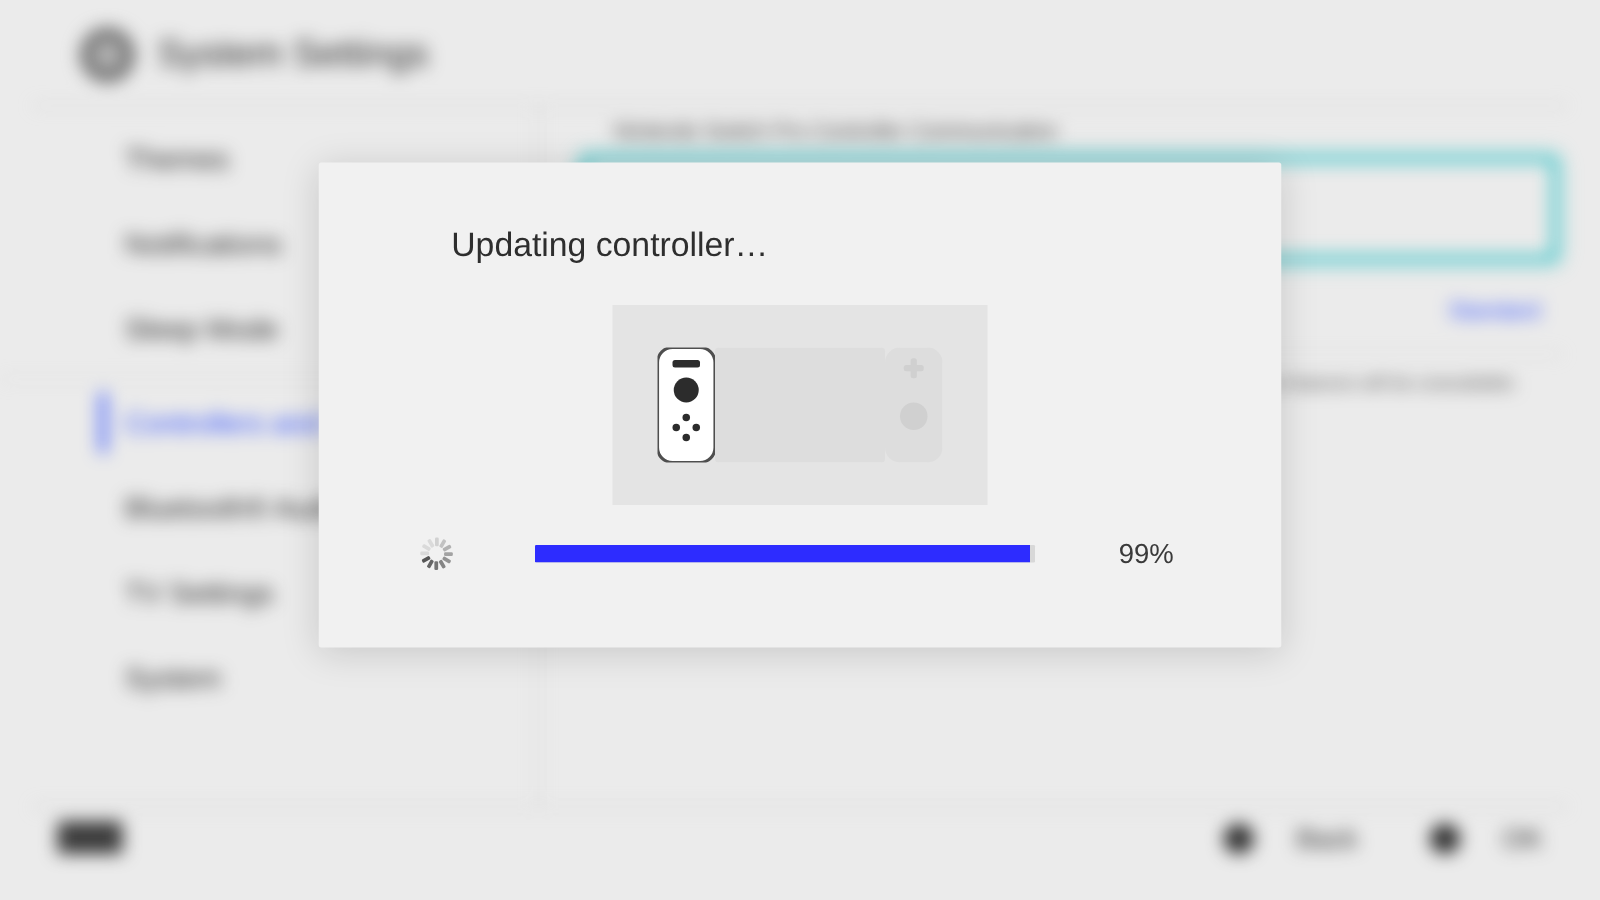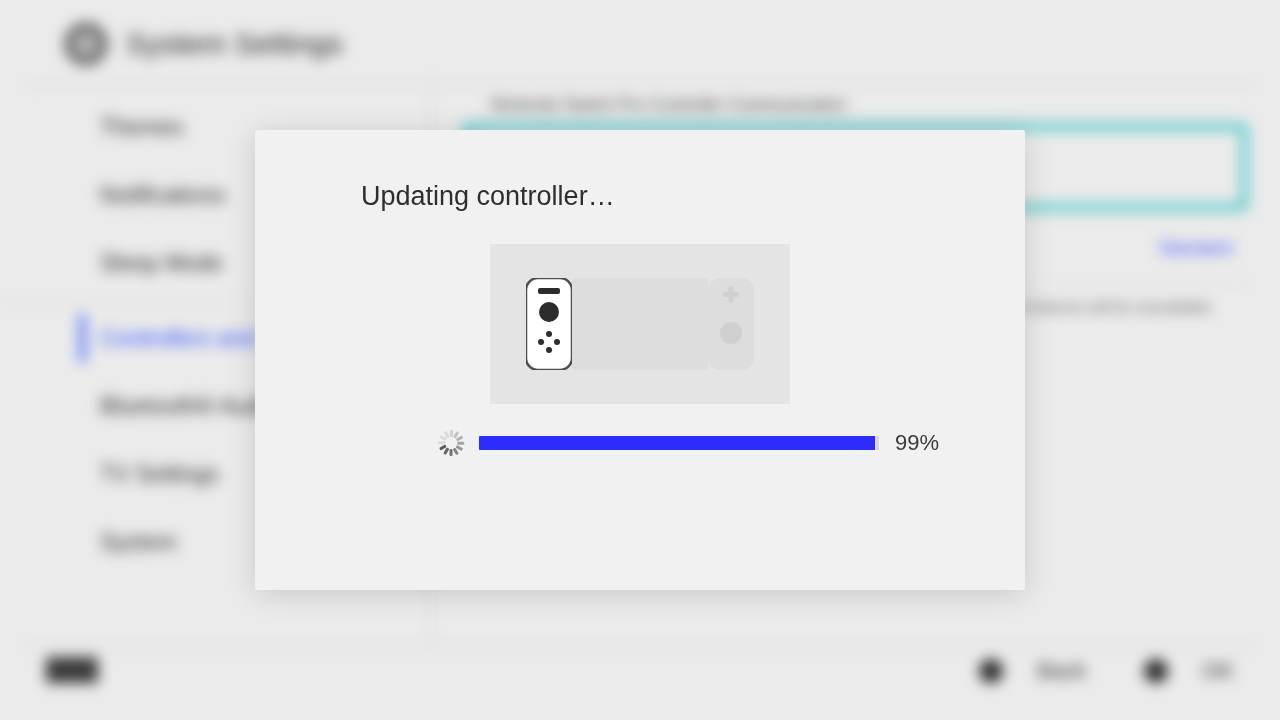--- a/index.html
+++ b/index.html
@@ -159,21 +159,21 @@
     background: #2c2c2c;
     border-radius: 50%;
     margin-right: 8px;
   }
   
   .modal {
     position: absolute;
     left: 255px;
     top: 130px;
     width: 770px;
-    height: 460px;
+    height: 388px;
     background: #f1f1f1;
     border-radius: 2px;
     box-shadow: 0 4px 30px rgba(0,0,0,0.15);
     box-sizing: border-box;
     padding: 48px 50px 30px 50px;
   }
   .modal .heading {
     font-size: 27px;
     color: #2e2e2e;
     line-height: 1.35;
@@ -184,21 +184,21 @@
     height: 160px;
     background: #e4e4e4;
     margin: 30px auto 26px auto;
     display: flex;
     align-items: center;
     justify-content: center;
   }
   .modal .progress-row {
     display: flex;
     align-items: center;
-    justify-content: flex-end;
+    justify-content: space-between;
     gap: 16px;
     margin: 0 30px;
   }
   .modal .spinner {
     width: 26px;
     height: 26px;
     position: relative;
   }
   .modal .spinner span {
     position: absolute;

